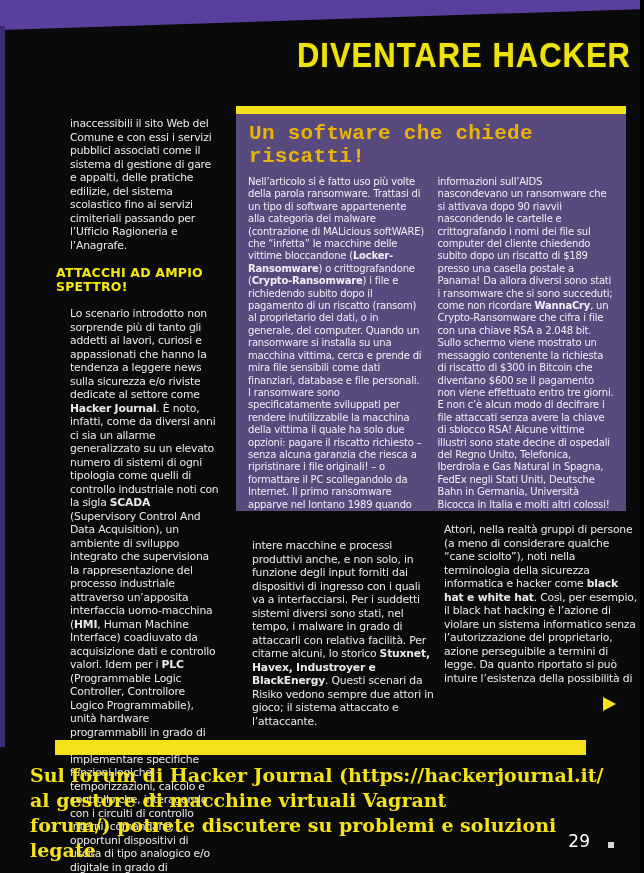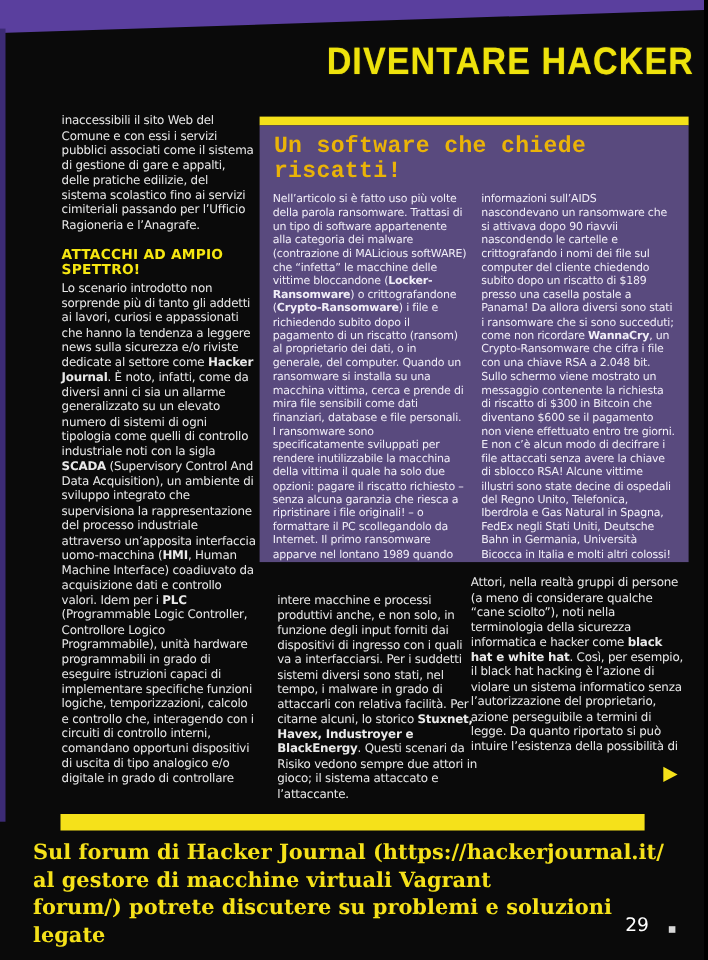--- a/index.html
+++ b/index.html
@@ -20,42 +20,42 @@
     background:#3c2b75;
   }
   .header-title {
     position:absolute; top:36px; right:9px; margin:0;
     font-family:"Liberation Sans", sans-serif;
     font-size:31px; font-weight:bold; color:#eee20c;
     letter-spacing:1px; transform:scaleY(1.12); transform-origin:top right;
     text-shadow:0 0 1px #8a840a;
   }
   .body-text { color:#e9e9e9; font-size:10.8px; line-height:13.5px; letter-spacing:-0.2px; }
-  .body-text p { margin:0; }
+  .body-text p { margin:14px; }
   .col-left { position:absolute; left:56px; top:103px; width:177px; }
   .yellow-heading {
     margin:13px 0 4px 0; color:#f6e711; font-size:12.5px;
     font-weight:bold; letter-spacing:0.2px;
   }
   .b { font-weight:bold; }
 
   .ransom-box { position:absolute; left:236px; top:106px; width:390px; }
   .box-topbar { height:8px; background:#f5e11a; }
   .box-body { background:#594a7e; padding:6px 12px 12px 12px; height:379px; overflow:hidden; }
   .box-title {
     margin:2px 0 8px 1px; color:#eab308; font-size:21px; font-weight:bold;
     font-family:Liberation Mono, monospace; letter-spacing:0.3px;
   }
   .box-cols { display:flex; gap:13px; }
   .box-col {
     flex:1; margin:0; color:#f1eef8;
     font-size:10px; line-height:12.4px; letter-spacing:-0.2px;
   }
   .mid-col  { position:absolute; left:236px; top:523px; width:182px; margin:16px; }
-  .right-col{ position:absolute; left:428px; top:523px; width:197px; margin:0; }
+  .right-col{ position:absolute; left:444px; top:523px; width:197px; margin:0; }
   .continue-arrow {
     position:absolute; left:603px; top:697px; width:0; height:0;
     border-left:13px solid #f5e11a;
     border-top:7px solid transparent; border-bottom:7px solid transparent;
   }
   .footer-bar { position:absolute; left:55px; top:740px; width:531px; height:15px; background:#f5e11a; }
   .footer-note {
     position:absolute; left:30px; top:763px; width:584px; text-align:left;
     font-family:"DejaVu Serif", serif; font-weight:bold;
     font-size:19px; line-height:25px; color:#f5e11a;

